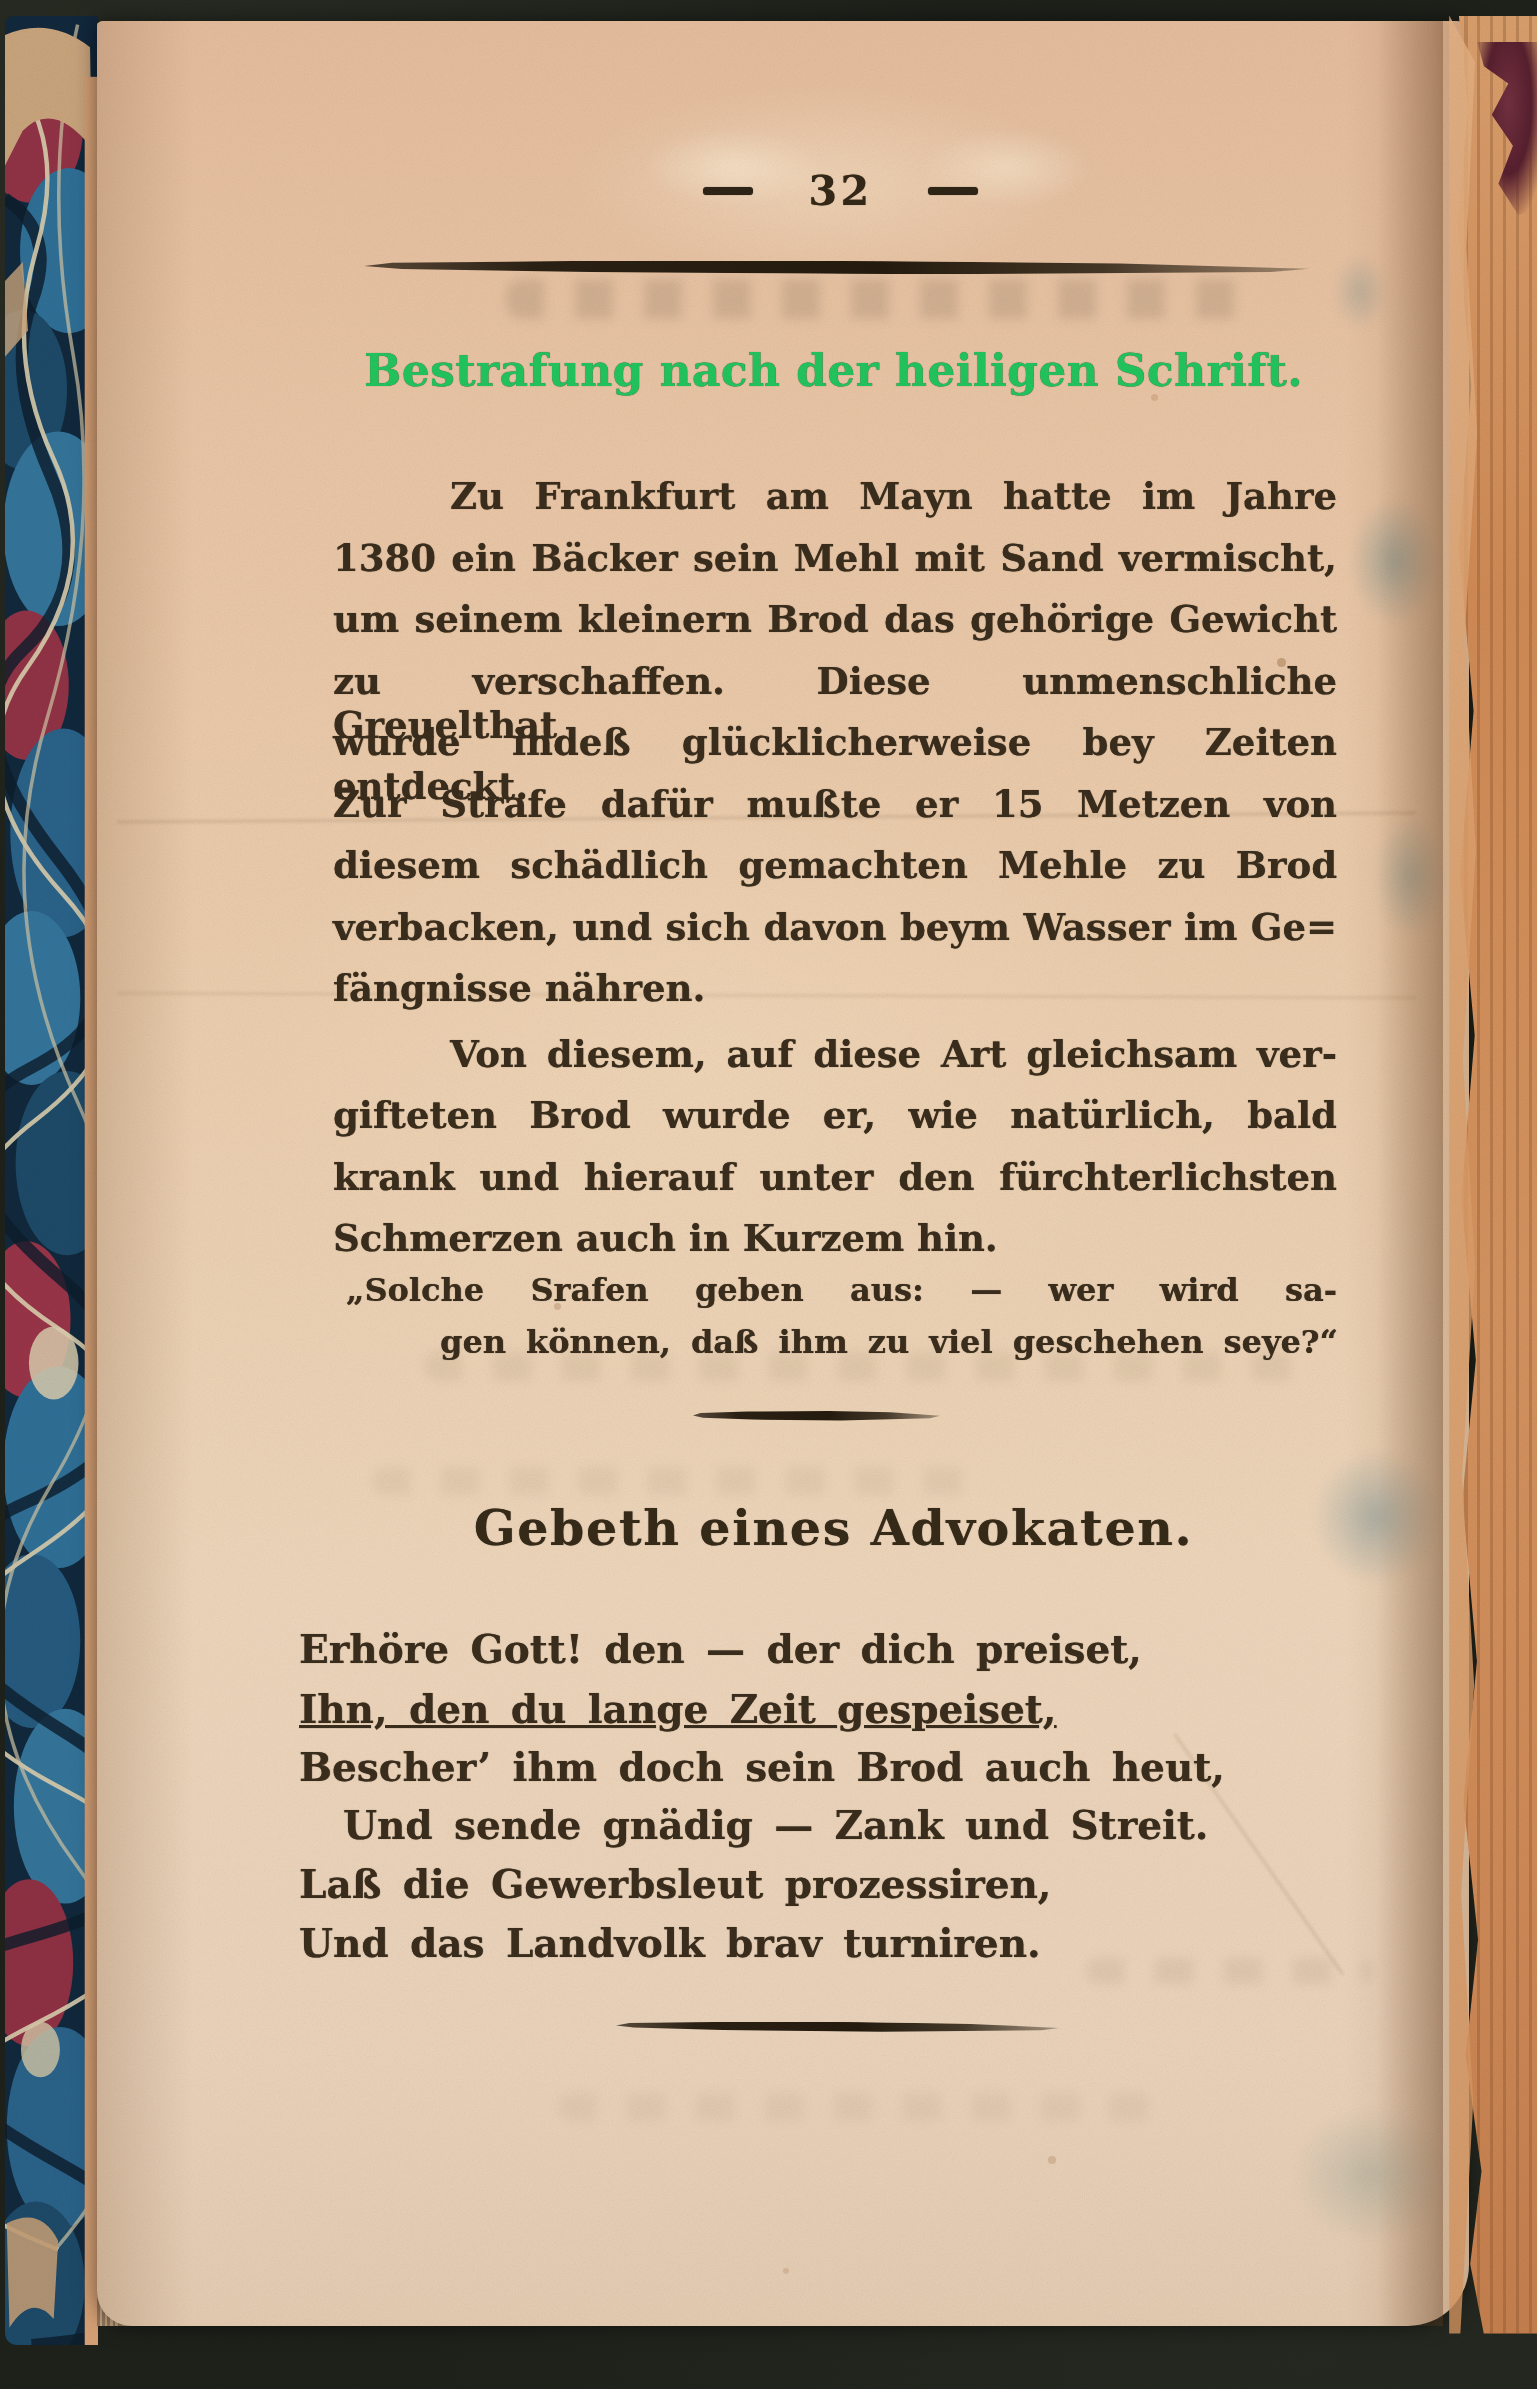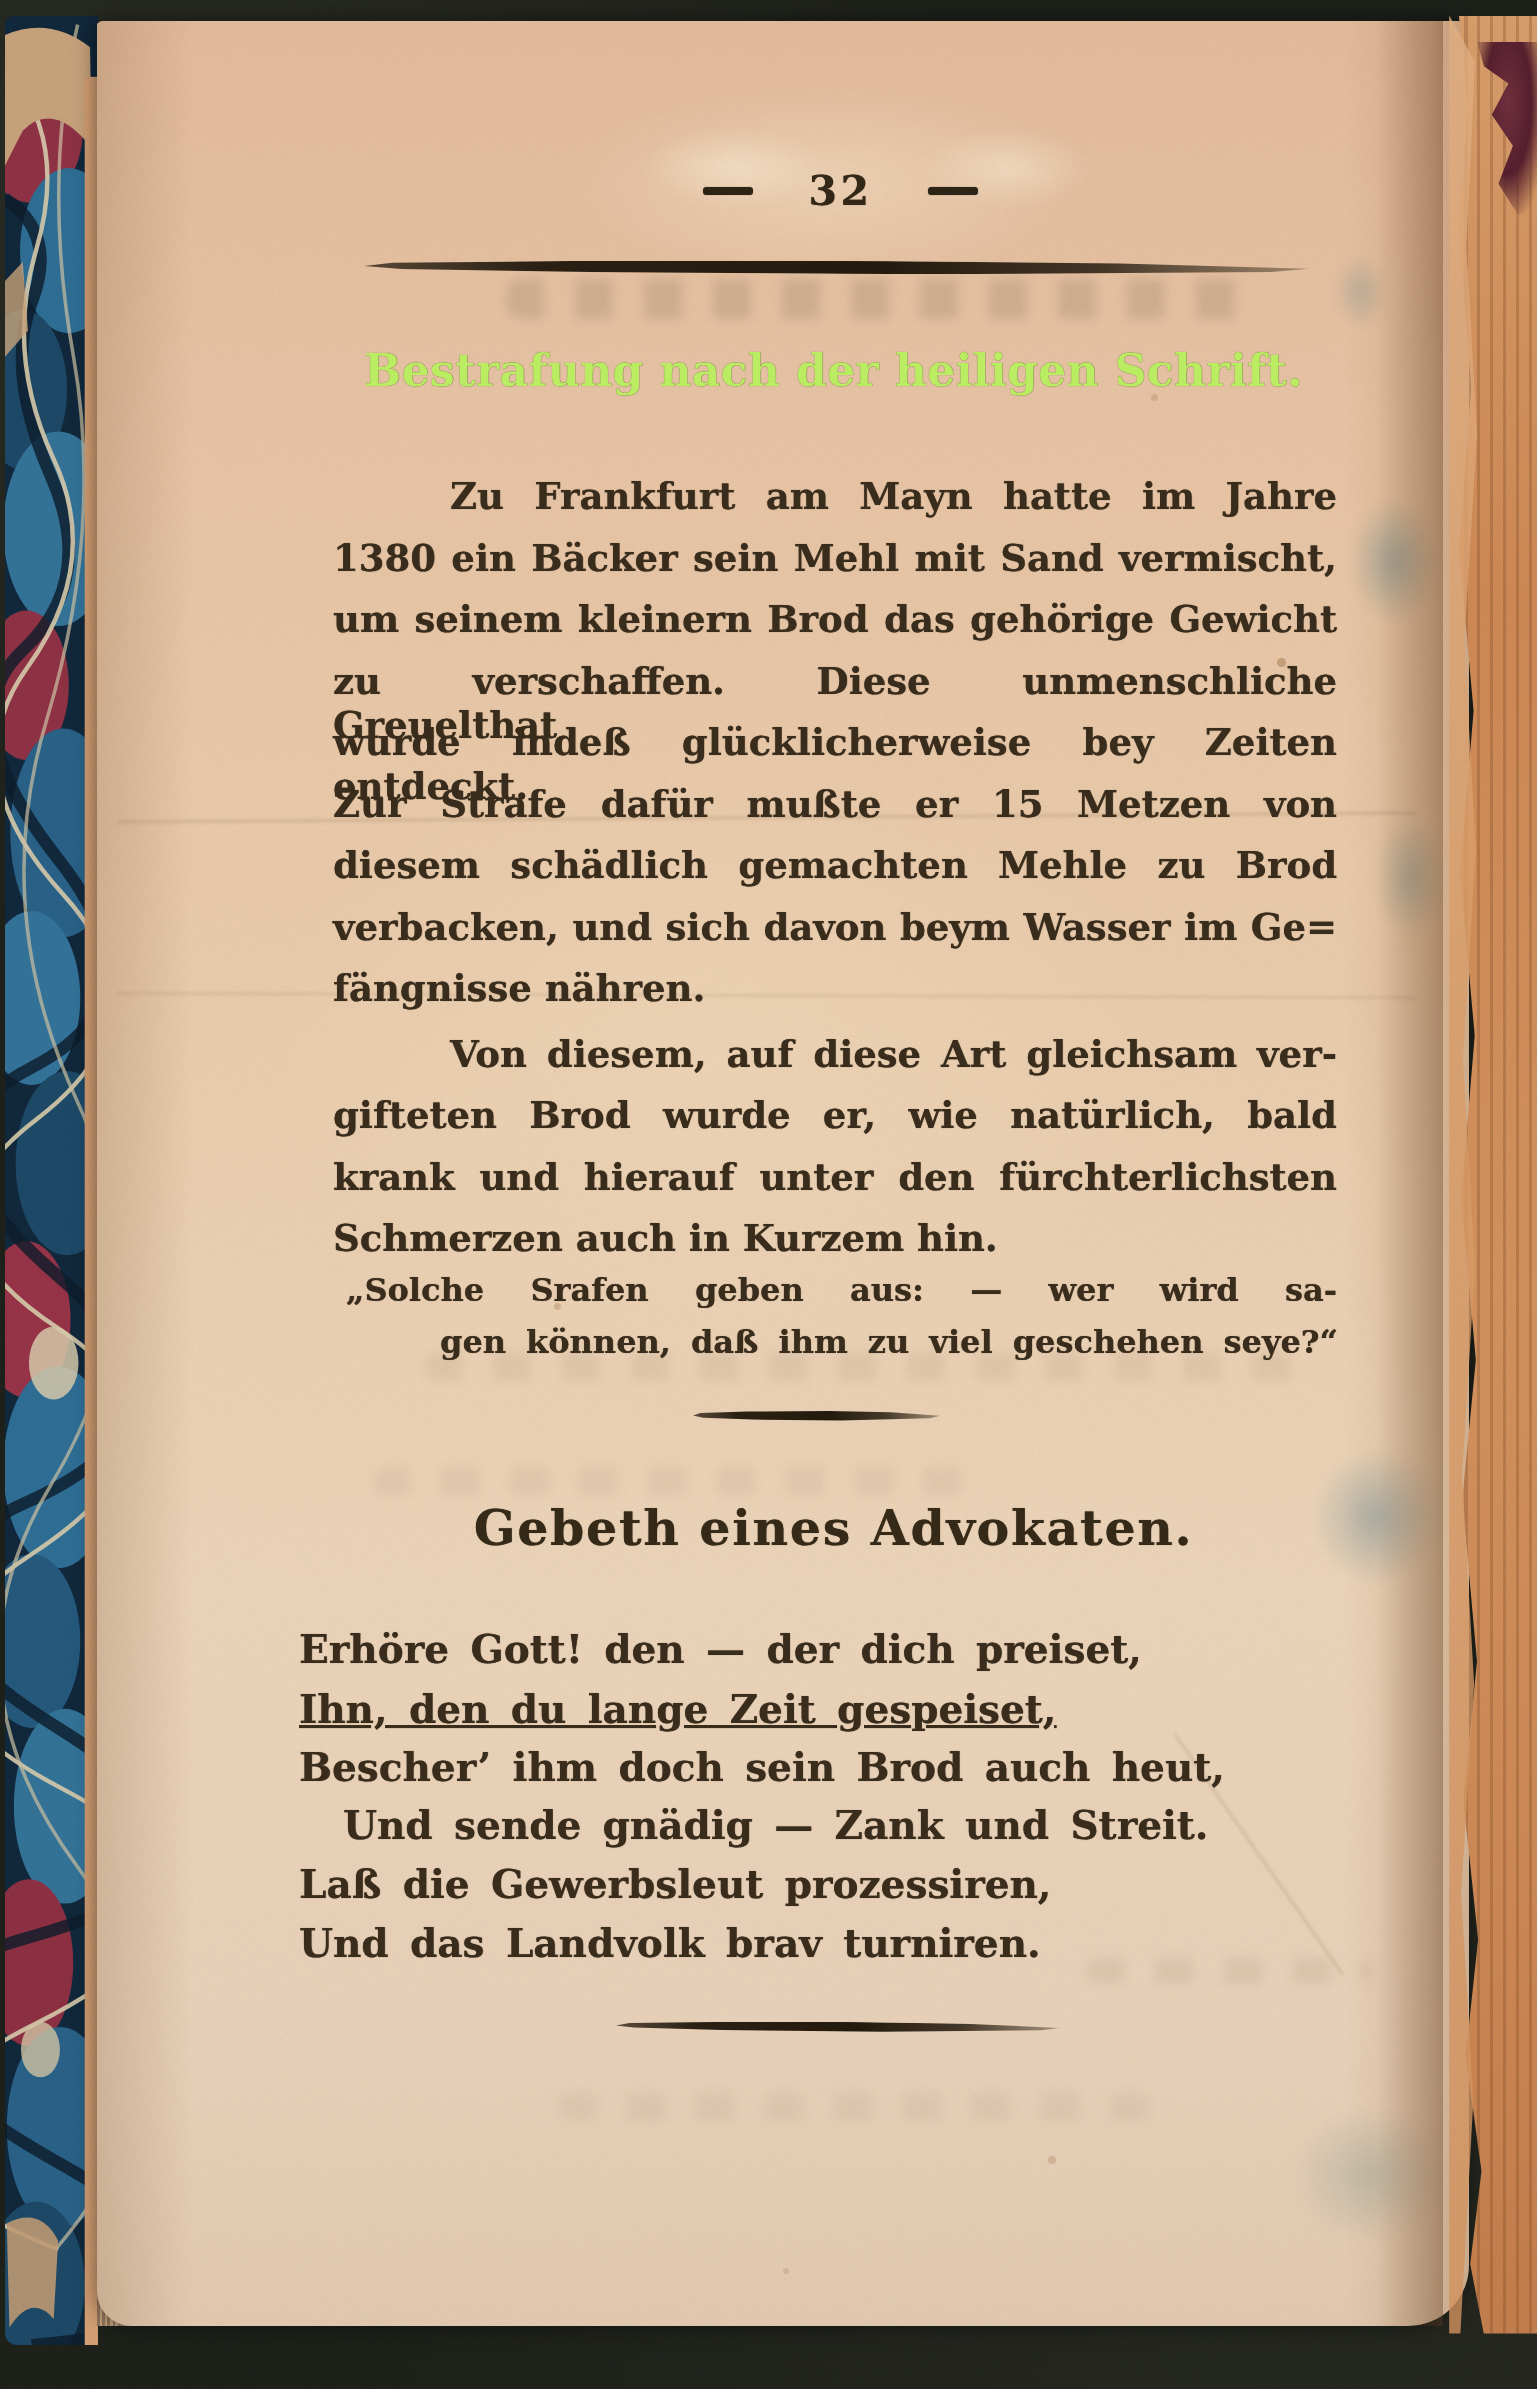--- a/index.html
+++ b/index.html
@@ -55,21 +55,21 @@
   .rule{position:absolute;background:linear-gradient(90deg, rgba(43,33,20,.75) 0%, #2a2013 18%, #241b0e 55%, rgba(40,30,16,.85) 78%, rgba(40,30,16,.35) 100%);}
   .rule.lens{clip-path:polygon(0% 48%,3% 22%,22% 6%,55% 0%,80% 14%,100% 50%,96% 76%,60% 100%,24% 90%,4% 70%);}
 
   
   .ink{position:absolute;color:#3a2d1c;font-weight:700;
     text-shadow:0 0 0.9px rgba(56,42,26,.65), 0.4px 0.4px 0 rgba(56,42,26,.28);}
   .pgnum-row{left:703px;top:166px;width:275px;height:50px;display:flex;align-items:center;justify-content:space-between;gap:8px;}
   .pgnum{font-size:41px;letter-spacing:3.5px;color:#342817;}
   .dash-bar{width:50px;height:7.8px;background:#2e2416;border-radius:3.5px;box-shadow:0 0 0.9px rgba(46,36,22,.8);}
 
-  .h1{left:329px;top:345px;width:1009px;font-size:44px;text-align:center;letter-spacing:0.4px;color:#bef264;}
+  .h1{left:329px;top:345px;width:1009px;font-size:44px;text-align:center;letter-spacing:0.4px;color:#22c55e;}
   .h2{left:329px;top:1499px;width:1009px;font-size:49px;text-align:center;letter-spacing:1.7px;color:#362a18;}
 
   .bl{left:333px;width:1004px;font-size:37px;line-height:1.2;text-align:justify;text-align-last:justify;white-space:normal;}
   .bl.ind{left:450px;width:887px;}
   .bl.endl{text-align-last:left;}
   .ql{font-size:32px;line-height:1.2;text-align:justify;text-align-last:justify;}
   .pl{left:299px;font-size:39px;line-height:1.2;word-spacing:7.8px;}
 
   
   .ghost{position:absolute;filter:blur(5.2px);border-radius:15.6px;

